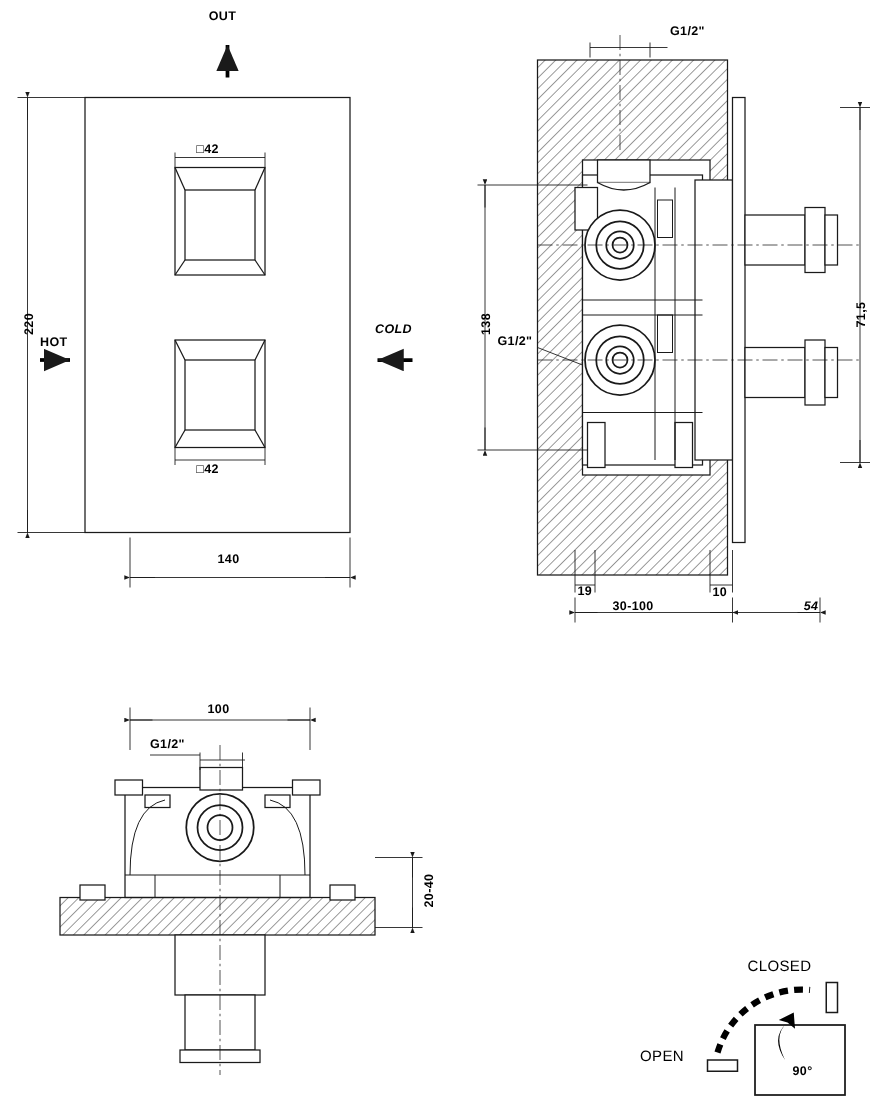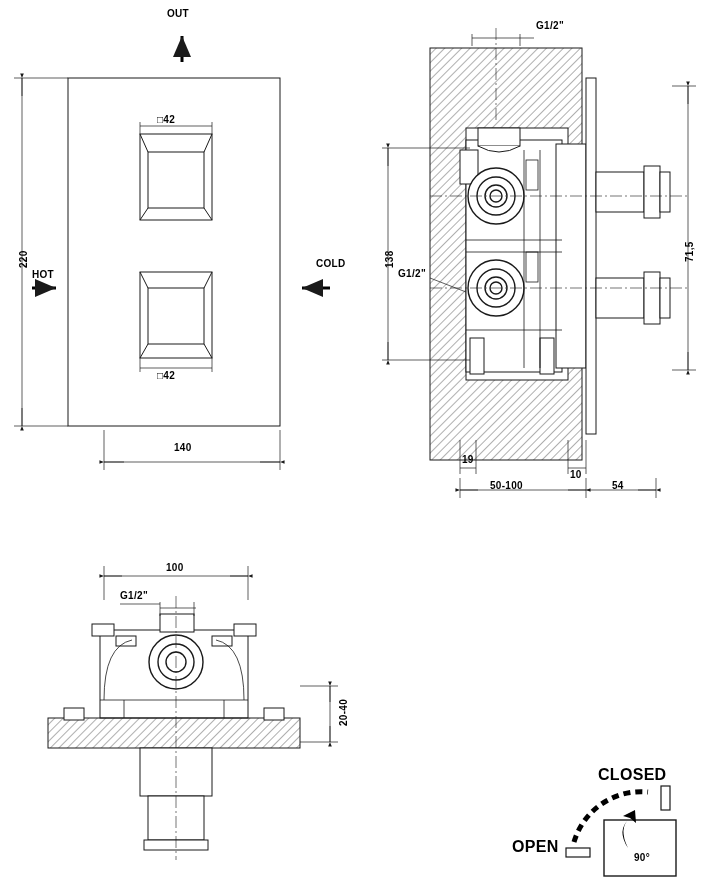--- a/index.html
+++ b/index.html
@@ -1,21 +1,21 @@
 <!DOCTYPE html>
 <html><head>
 <meta charset="utf-8">
 <style>
   html,body{margin:0;padding:0;background:#ffffff;}
   body{width:711px;height:886px;position:relative;overflow:hidden;
        font-family:"Liberation Sans",sans-serif;color:#000;}
   .wrap{position:absolute;left:0;top:0;width:711px;height:886px;padding-left:27px;}
   svg{position:absolute;left:0;top:0;}
   .lbl{position:absolute;font-size:10px;font-weight:bold;letter-spacing:.3px;white-space:nowrap;}
-  .lbl.big{font-size:16px;font-weight:bold;}
+  .lbl.big{font-size:12px;font-weight:normal;}
   .rot{transform:rotate(-90deg);transform-origin:left top;}
 </style>
 </head>
 <body>
 
 <div class="wrap">
 
 <svg width="711" height="886" viewBox="0 0 711 886">
   <defs>
     <pattern id="hatch" width="6" height="6" patternUnits="userSpaceOnUse" patternTransform="rotate(45)">
@@ -239,35 +239,35 @@
     <rect x="604" y="820" width="72" height="56" fill="#ffffff" stroke="#1a1a1a" stroke-width="1.4"></rect>
     <rect x="661" y="786" width="9" height="24" fill="#ffffff" stroke="#1a1a1a" stroke-width="1.2"></rect>
     <rect x="566" y="848" width="24" height="9" fill="#ffffff" stroke="#1a1a1a" stroke-width="1.2"></rect>
     <path d="M574,842 A70,70 0 0 1 648,792" stroke="#000" stroke-width="5" fill="none" stroke-dasharray="7,5"></path>
     <path d="M628,848 q-12,-18 2,-30 l-7,-2 l12,-6 l1,13 l-6,-5 q-12,10 -2,30 z" fill="#000"></path>
   </g>
 </svg>
 
 <div class="lbl" style="left:167px;top:8px;">OUT</div>
 <div class="lbl" style="left:32px;top:258px;margin-top:11px;">HOT</div>
-<div class="lbl" style="left:316px;top:258px;">COLD</div>
+<div class="lbl" style="left:300px;top:258px;font-style:italic;">COLD</div>
 
 <div class="lbl rot" style="left:18px;top:268px;">220</div>
 <div class="lbl" style="left:174px;top:442px;text-align:right;">140</div>
 <div class="lbl" style="left:157px;top:114px;">□42</div>
 <div class="lbl" style="left:157px;top:370px;">□42</div>
 
 <div class="lbl" style="left:536px;top:20px;">G1/2"</div>
 <div class="lbl rot" style="left:384px;top:268px;">138</div>
 <div class="lbl" style="left:398px;top:268px;">G1/2"</div>
 <div class="lbl rot" style="left:684px;top:262px;">71,5</div>
-<div class="lbl" style="left:462px;top:454px;text-align:right;">19</div>
+<div class="lbl" style="left:462px;top:468px;text-align:right;">19</div>
 <div class="lbl" style="left:570px;top:458px;margin-top:11px;">10</div>
-<div class="lbl" style="left:490px;top:480px;">50-100</div>
-<div class="lbl" style="left:612px;top:480px;">54</div>
+<div class="lbl" style="left:490px;top:480px;">30-100</div>
+<div class="lbl" style="left:643px;top:480px;font-style:italic;">54</div>
 
 <div class="lbl" style="left:166px;top:562px;">100</div>
 <div class="lbl" style="left:120px;top:590px;">G1/2"</div>
 <div class="lbl rot" style="left:338px;top:726px;">20-40</div>
 
 <div class="lbl big" style="left:598px;top:766px;">CLOSED</div>
 <div class="lbl big" style="left:512px;top:838px;">OPEN</div>
 <div class="lbl" style="left:634px;top:852px;">90°</div>
 
 </div>

